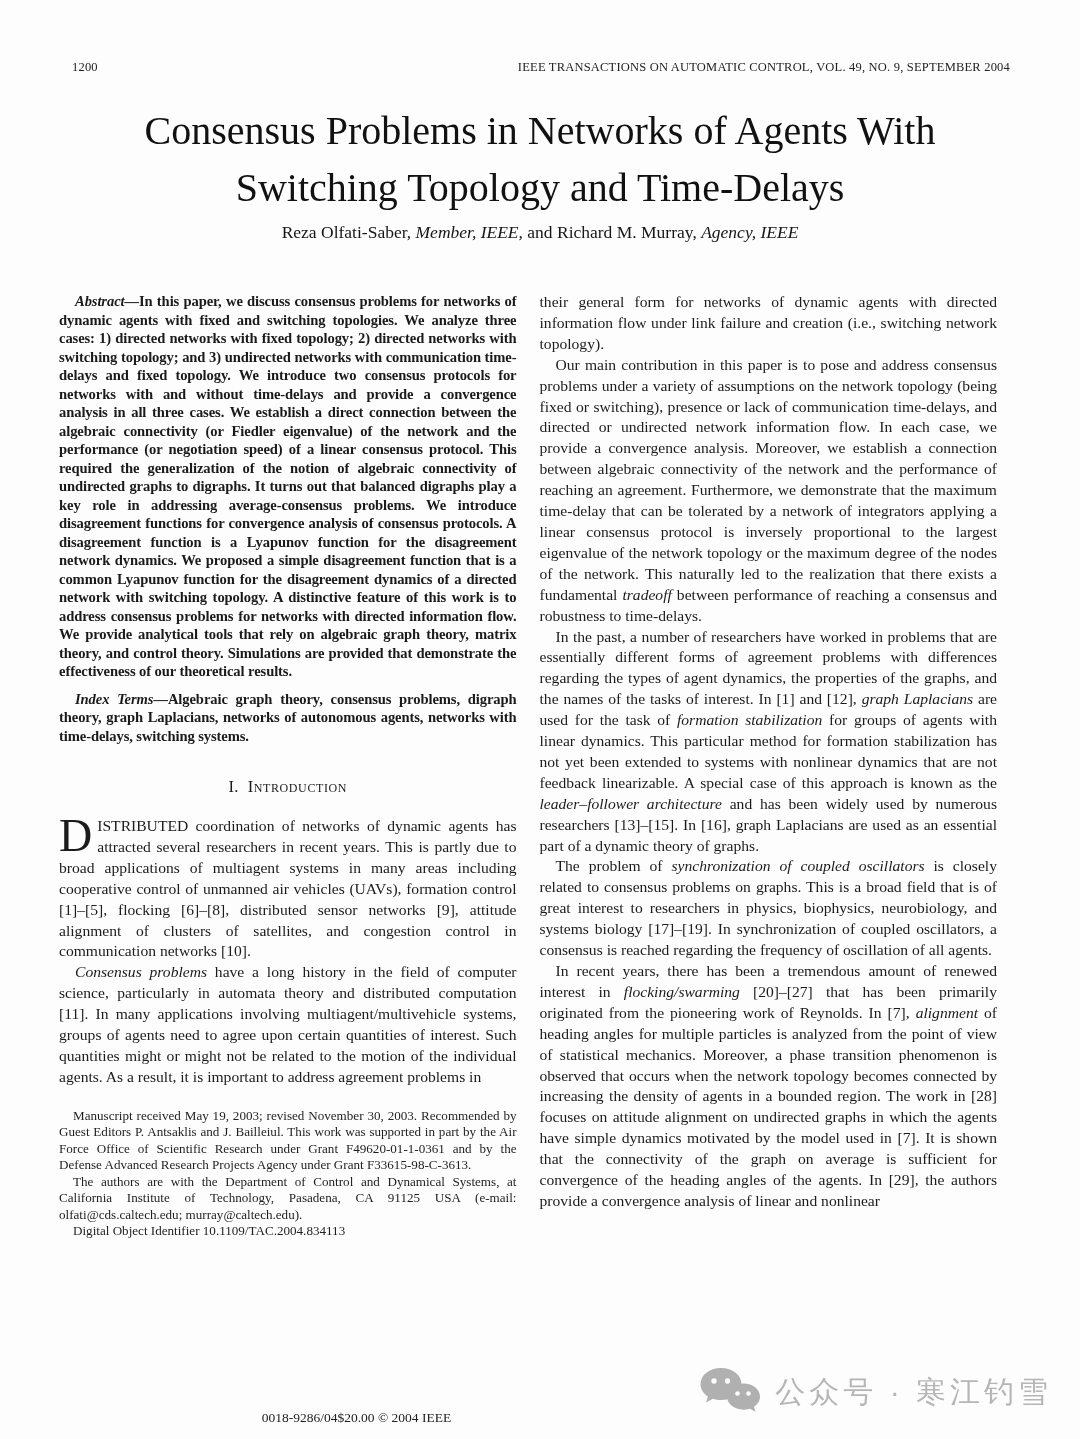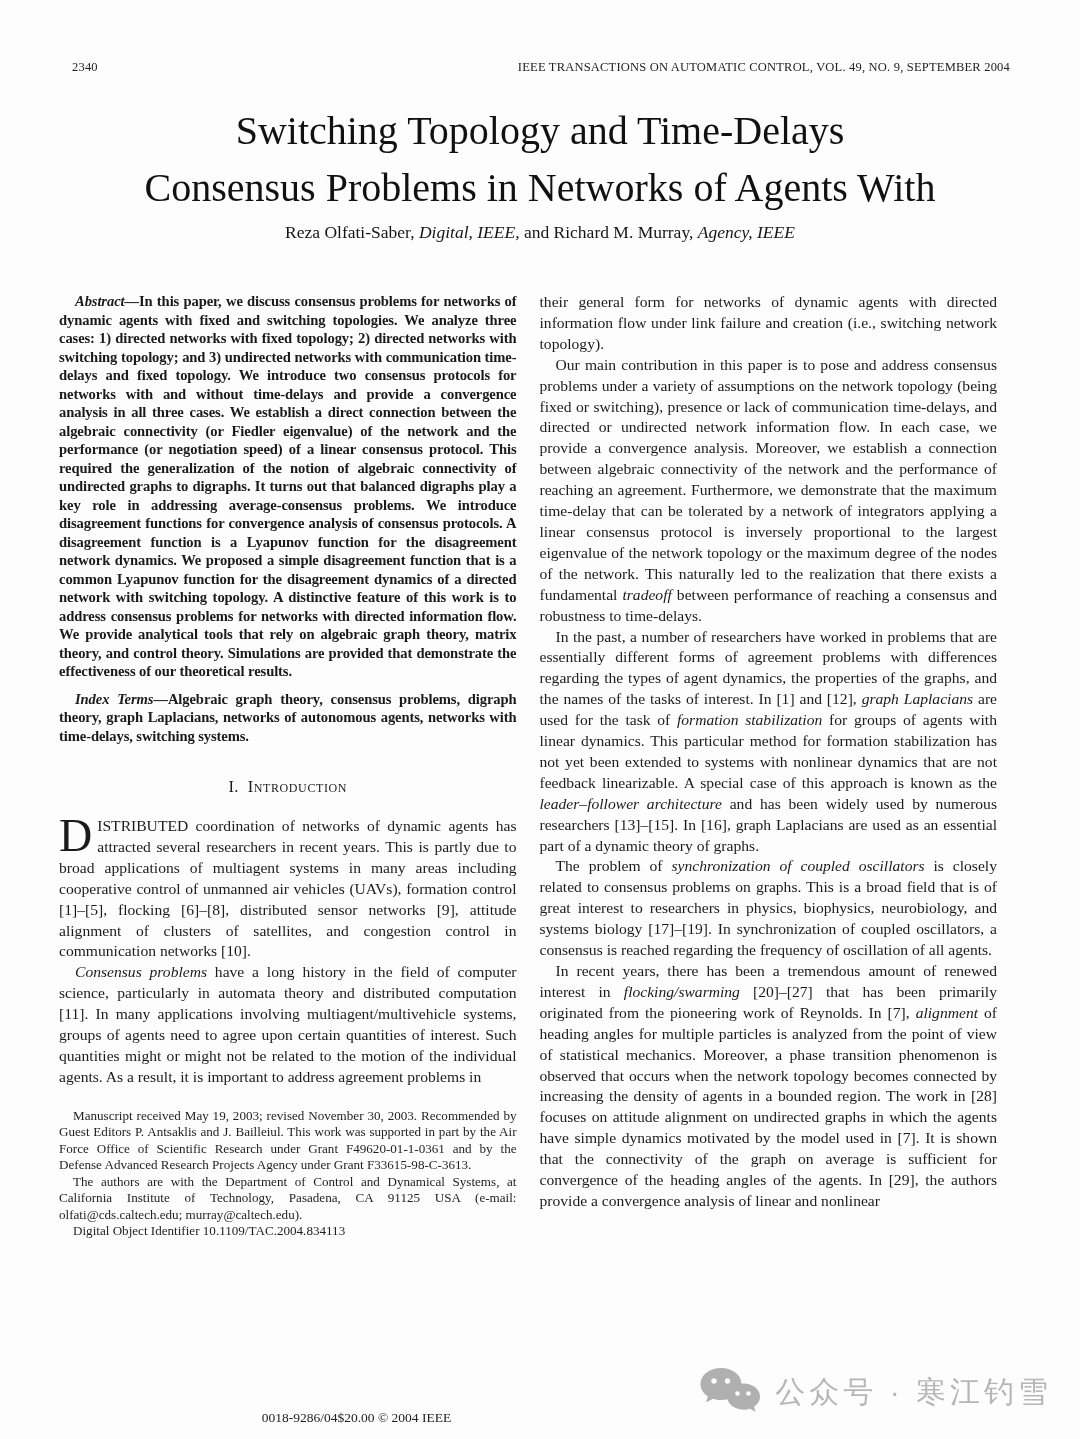--- a/index.html
+++ b/index.html
@@ -126,30 +126,30 @@
     color: #b6b6b6;
   }
   .watermark svg { display: block; }
 </style>
 </head>
 <body>
 
 <div class="page">
 
   <div class="running-head">
-    <span>2340</span>
+    <span>1200</span>
     <span>IEEE TRANSACTIONS ON AUTOMATIC CONTROL, VOL. 49, NO. 9, SEPTEMBER 2004</span>
   </div>
 
   <div class="title-block">
+    <div>Consensus Problems in Networks of Agents With</div>
     <div>Switching Topology and Time-Delays</div>
-    <div>Consensus Problems in Networks of Agents With</div>
   </div>
 
-  <div class="byline"><span>Reza Olfati-Saber, </span><span class="it">Digital, IEEE,</span><span> and Richard M. Murray, </span><span class="it">Agency, IEEE</span></div>
+  <div class="byline"><span>Reza Olfati-Saber, </span><span class="it">Member, IEEE,</span><span> and Richard M. Murray, </span><span class="it">Agency, IEEE</span></div>
 
   <div class="columns">
 
     <div class="col">
       <p class="abstract"><span class="it">Abstract—</span><span>In this paper, we discuss consensus problems for networks of dynamic agents with fixed and switching topologies. We analyze three cases: 1) directed networks with fixed topology; 2) directed networks with switching topology; and 3) undirected networks with communication time-delays and fixed topology. We introduce two consensus protocols for networks with and without time-delays and provide a convergence analysis in all three cases. We establish a direct connection between the algebraic connectivity (or Fiedler eigenvalue) of the network and the performance (or negotiation speed) of a linear consensus protocol. This required the generalization of the notion of algebraic connectivity of undirected graphs to digraphs. It turns out that balanced digraphs play a key role in addressing average-consensus problems. We introduce disagreement functions for convergence analysis of consensus protocols. A disagreement function is a Lyapunov function for the disagreement network dynamics. We proposed a simple disagreement function that is a common Lyapunov function for the disagreement dynamics of a directed network with switching topology. A distinctive feature of this work is to address consensus problems for networks with directed information flow. We provide analytical tools that rely on algebraic graph theory, matrix theory, and control theory. Simulations are provided that demonstrate the effectiveness of our theoretical results.</span></p>
       <p class="abstract index-terms"><span class="it">Index Terms—</span><span>Algebraic graph theory, consensus problems, digraph theory, graph Laplacians, networks of autonomous agents, networks with time-delays, switching systems.</span></p>
 
       <h2 class="section-heading">
         <span>I.</span><span class="sc">Introduction</span>
       </h2>

